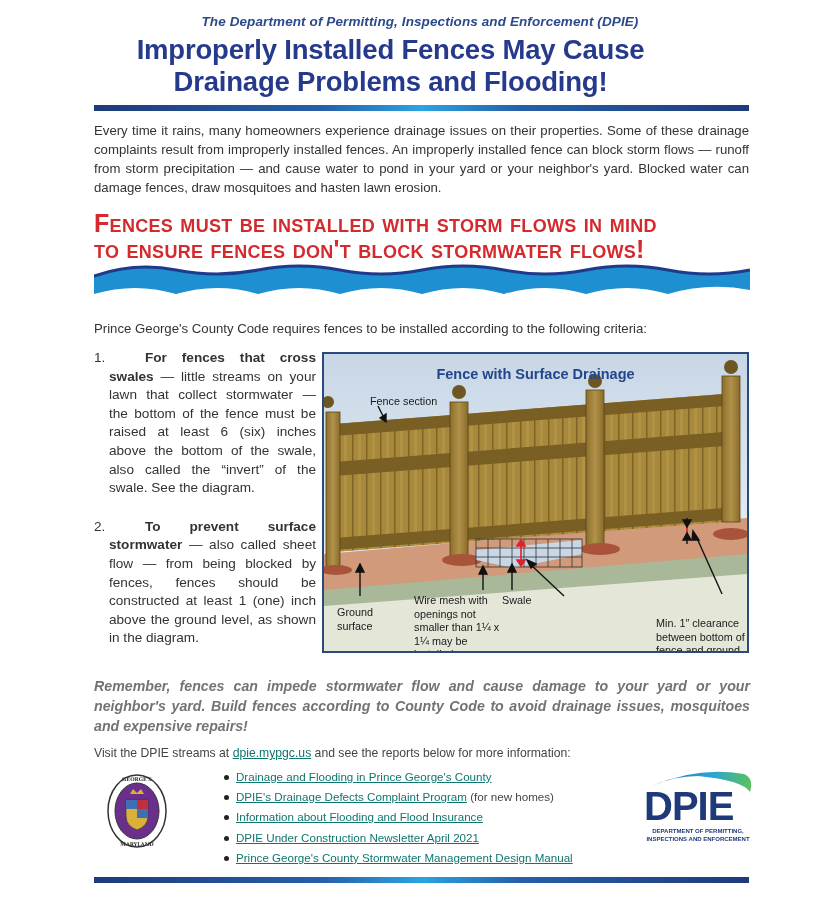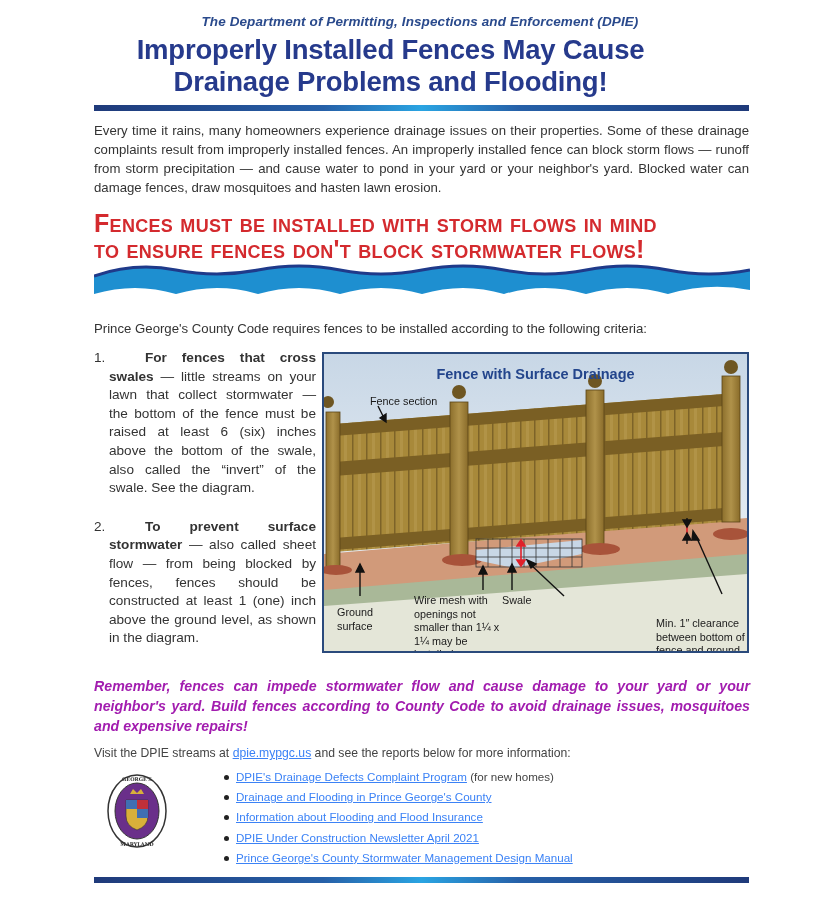--- a/index.html
+++ b/index.html
@@ -64,28 +64,28 @@
     font-family: "Liberation Sans", sans-serif; font-weight: bold; font-size: 14.5px; color: #23458c; margin-top: 8px;
   }
   .dlabel {
     position: absolute; font-family: "Liberation Sans", sans-serif; font-size: 10.8px;
     line-height: 13.5px; color: #1a1a1a;
   }
 
   .remember {
     position: absolute; left: 94px; top: 676px; width: 656px;
     font-family: "Liberation Sans", sans-serif; font-style: italic; font-weight: bold;
-    font-size: 14.2px; line-height: 20px; color: #a21caf; text-align: justify;
+    font-size: 14.2px; line-height: 20px; color: #737373; text-align: justify;
   }
 
   .visit {
     position: absolute; left: 94px; top: 746px; width: 656px;
     font-family: "Liberation Sans", sans-serif; font-size: 12.2px; color: #444;
   }
-  .visit a, .links a { color: #3b82f6; text-decoration: underline; }
+  .visit a, .links a { color: #0f766e; text-decoration: underline; }
 
   .links { position: absolute; left: 222px; top: 767px; width: 420px; list-style: none;
     font-family: "Liberation Sans", sans-serif; font-size: 11.6px; line-height: 20.2px; color: #444; }
   .links li { position: relative; padding-left: 14px; }
   .links li::before { content: ""; position: absolute; left: 2px; top: 8px; width: 5px; height: 5px; border-radius: 50%; background: #222; }
 
   .seal { position: absolute; left: 106px; top: 772px; width: 62px; height: 78px; }
   .dpie-logo { position: absolute; left: 638px; top: 766px; width: 118px; height: 80px; }
   .dpie-logo .big {
     position: absolute; left: 6px; top: 20px; font-family: "Liberation Sans", sans-serif;
@@ -241,22 +241,39 @@
     <path d="M20,28 h22 v16 q0,10 -11,14 q-11,-4 -11,-14 z" fill="#d8b03a" stroke="#333" stroke-width="0.6"></path>
     <rect x="20" y="28" width="11" height="9" fill="#3f6fb3"></rect>
     <rect x="31" y="37" width="11" height="9" fill="#3f6fb3"></rect>
     <rect x="31" y="28" width="11" height="9" fill="#c0303a"></rect>
     <path d="M24,22 l3,-5 l4,4 l4,-4 l3,5 z" fill="#d8b03a"></path>
     <text x="31" y="9" font-size="5" text-anchor="middle" fill="#333" font-family="DejaVu Serif, serif" font-weight="bold">GEORGE'S</text>
     <text x="31" y="74" font-size="5" text-anchor="middle" fill="#333" font-family="DejaVu Serif, serif" font-weight="bold">MARYLAND</text>
   </svg>
 
   <ul class="links">
+    <li><a href="#">Drainage and Flooding in Prince George's County</a><span></span></li>
     <li><a href="#">DPIE's Drainage Defects Complaint Program</a><span> (for new homes)</span></li>
-    <li><a href="#">Drainage and Flooding in Prince George's County</a><span></span></li>
     <li><a href="#">Information about Flooding and Flood Insurance</a><span></span></li>
     <li><a href="#">DPIE Under Construction Newsletter April 2021</a><span></span></li>
     <li><a href="#">Prince George's County Stormwater Management Design Manual</a><span></span></li>
   </ul>
 
+  <div class="dpie-logo">
+    <svg width="118" height="30" viewBox="0 0 118 30" style="position:absolute;left:0;top:0;">
+      <defs>
+        <linearGradient id="sw" x1="0" x2="1">
+          <stop offset="0" stop-color="#2b6fb8"></stop>
+          <stop offset="0.6" stop-color="#2aa3d8"></stop>
+          <stop offset="1" stop-color="#5cc25a"></stop>
+        </linearGradient>
+      </defs>
+      <path d="M14,20 Q60,0 106,8 Q116,12 112,26 Q104,14 60,10 Q36,10 14,20 Z" fill="url(#sw)"></path>
+    </svg>
+    <div class="big">DPIE</div>
+    <div class="small">
+      <div>DEPARTMENT OF PERMITTING,</div>
+      <div>INSPECTIONS AND ENFORCEMENT</div>
+    </div>
+  </div>
 
   <div class="rule bottom"></div>
 </div>
 
 </body></html>

